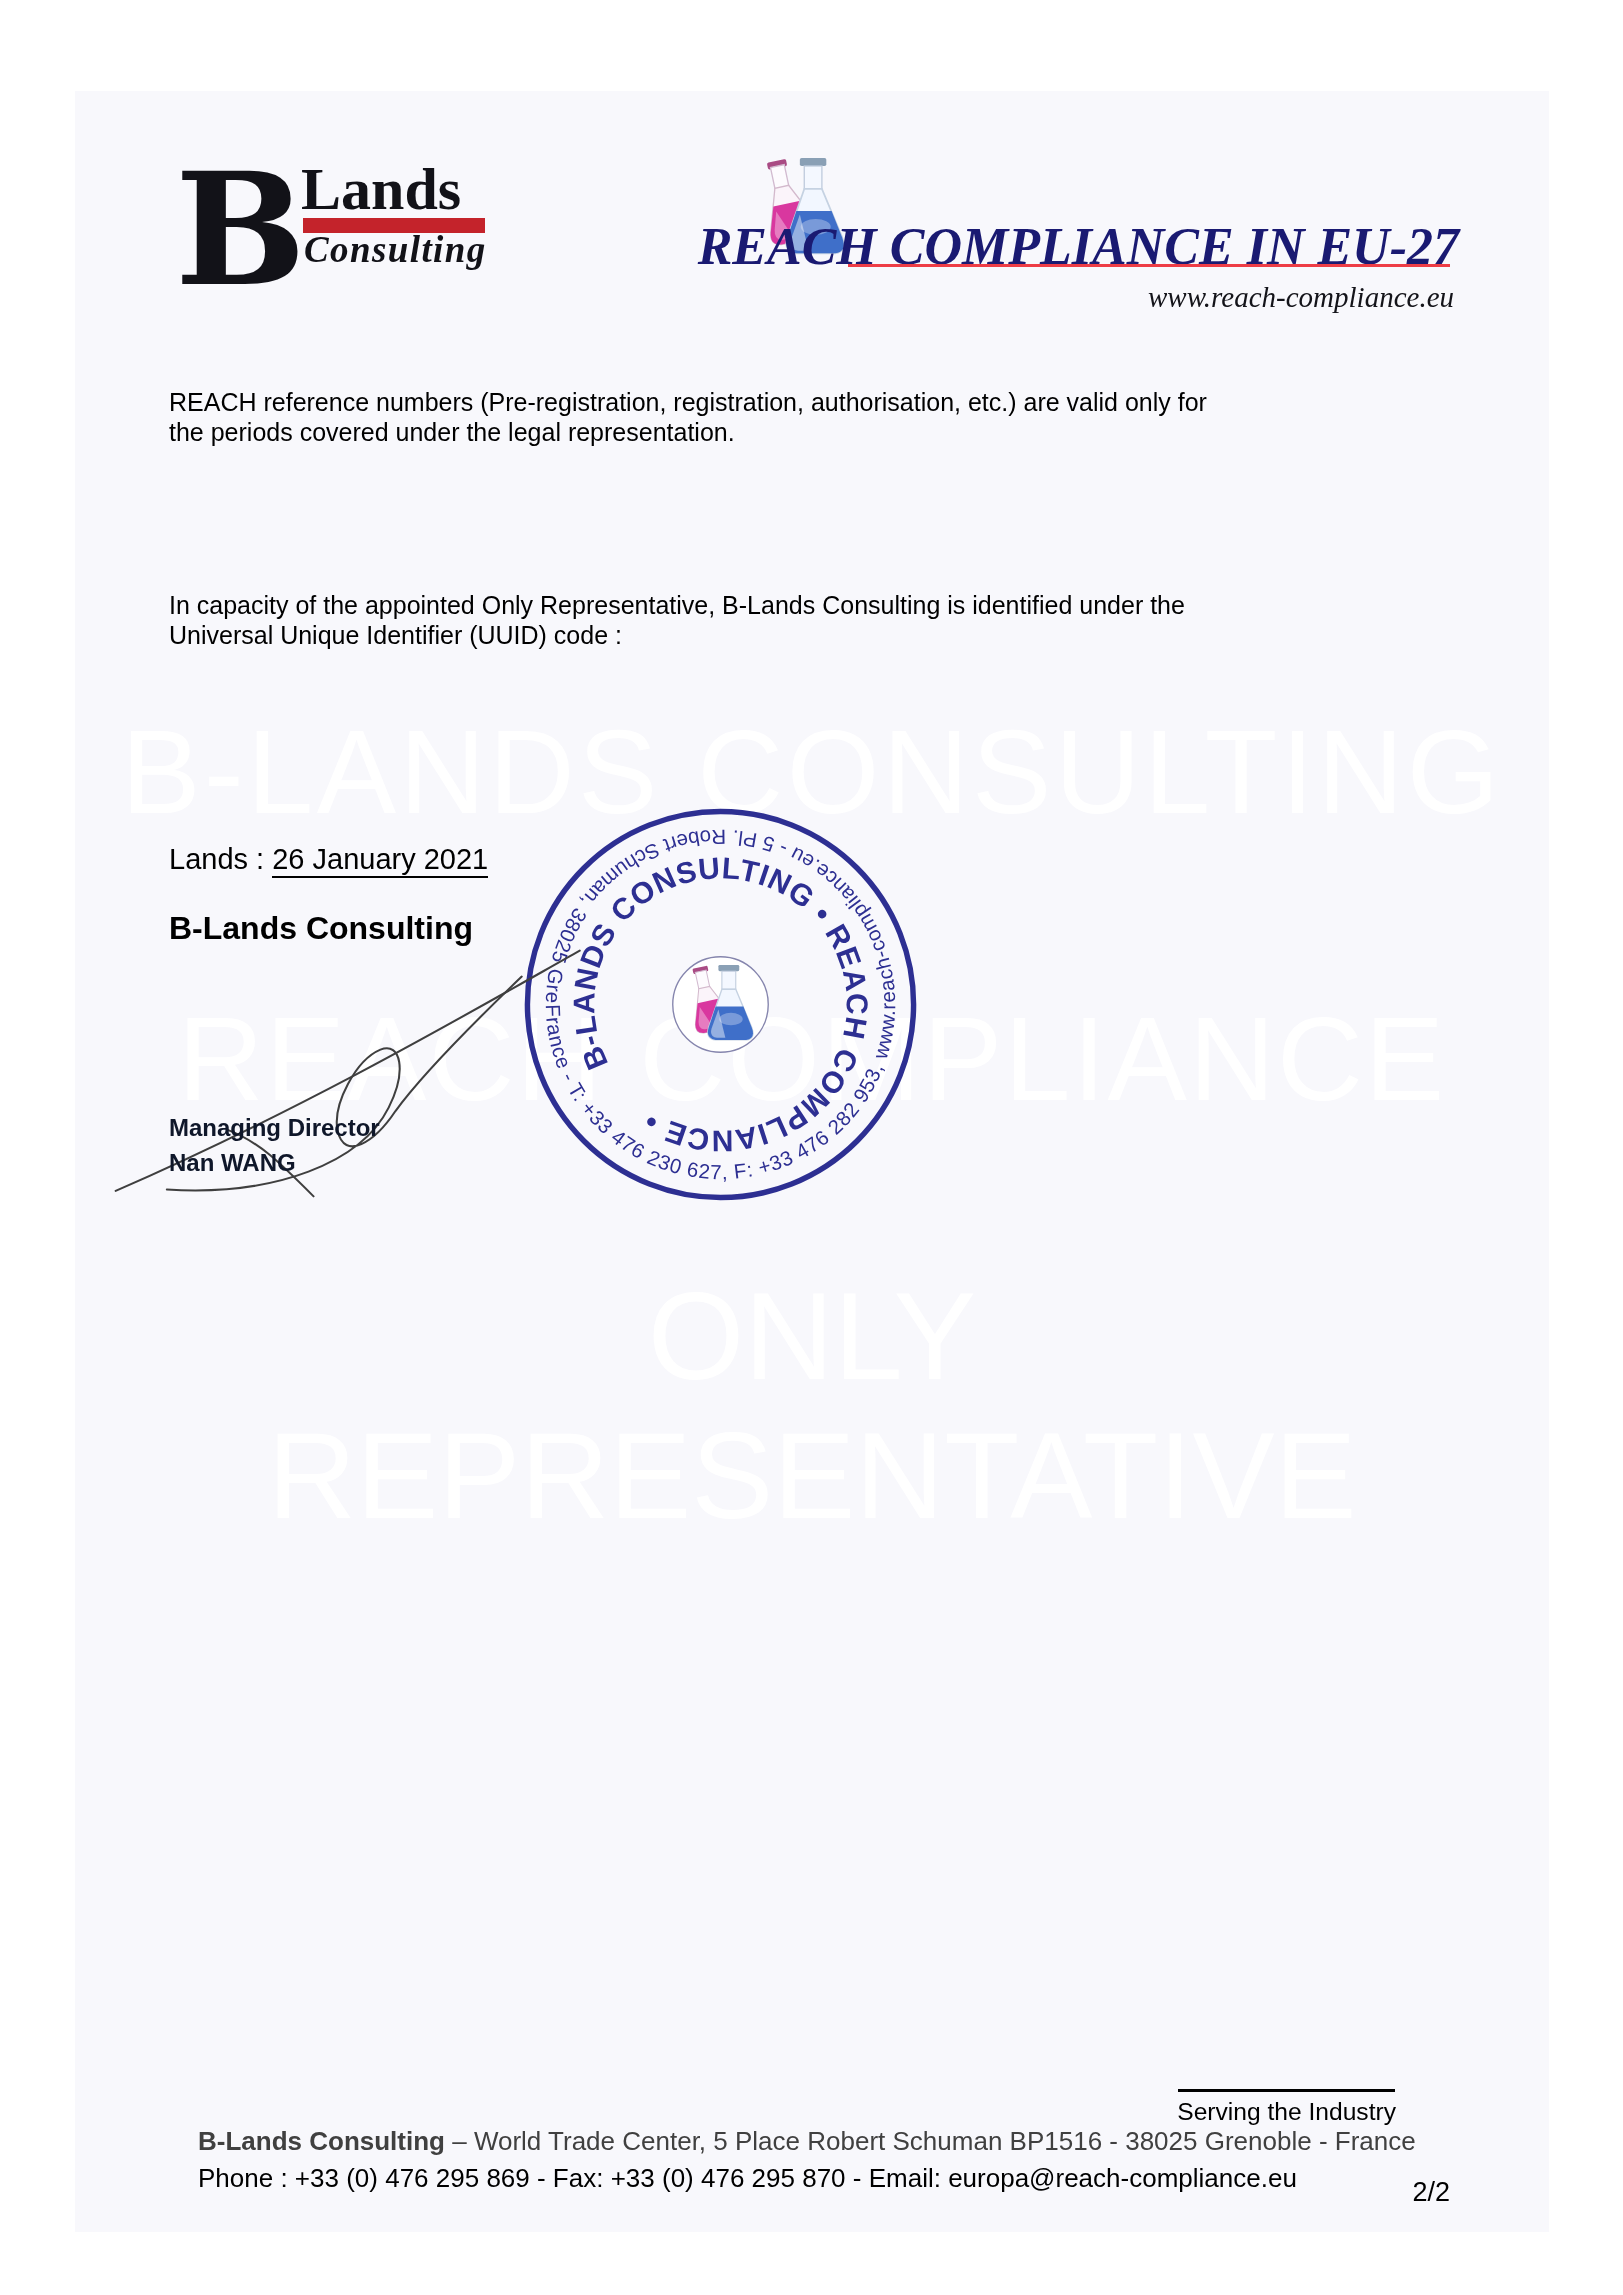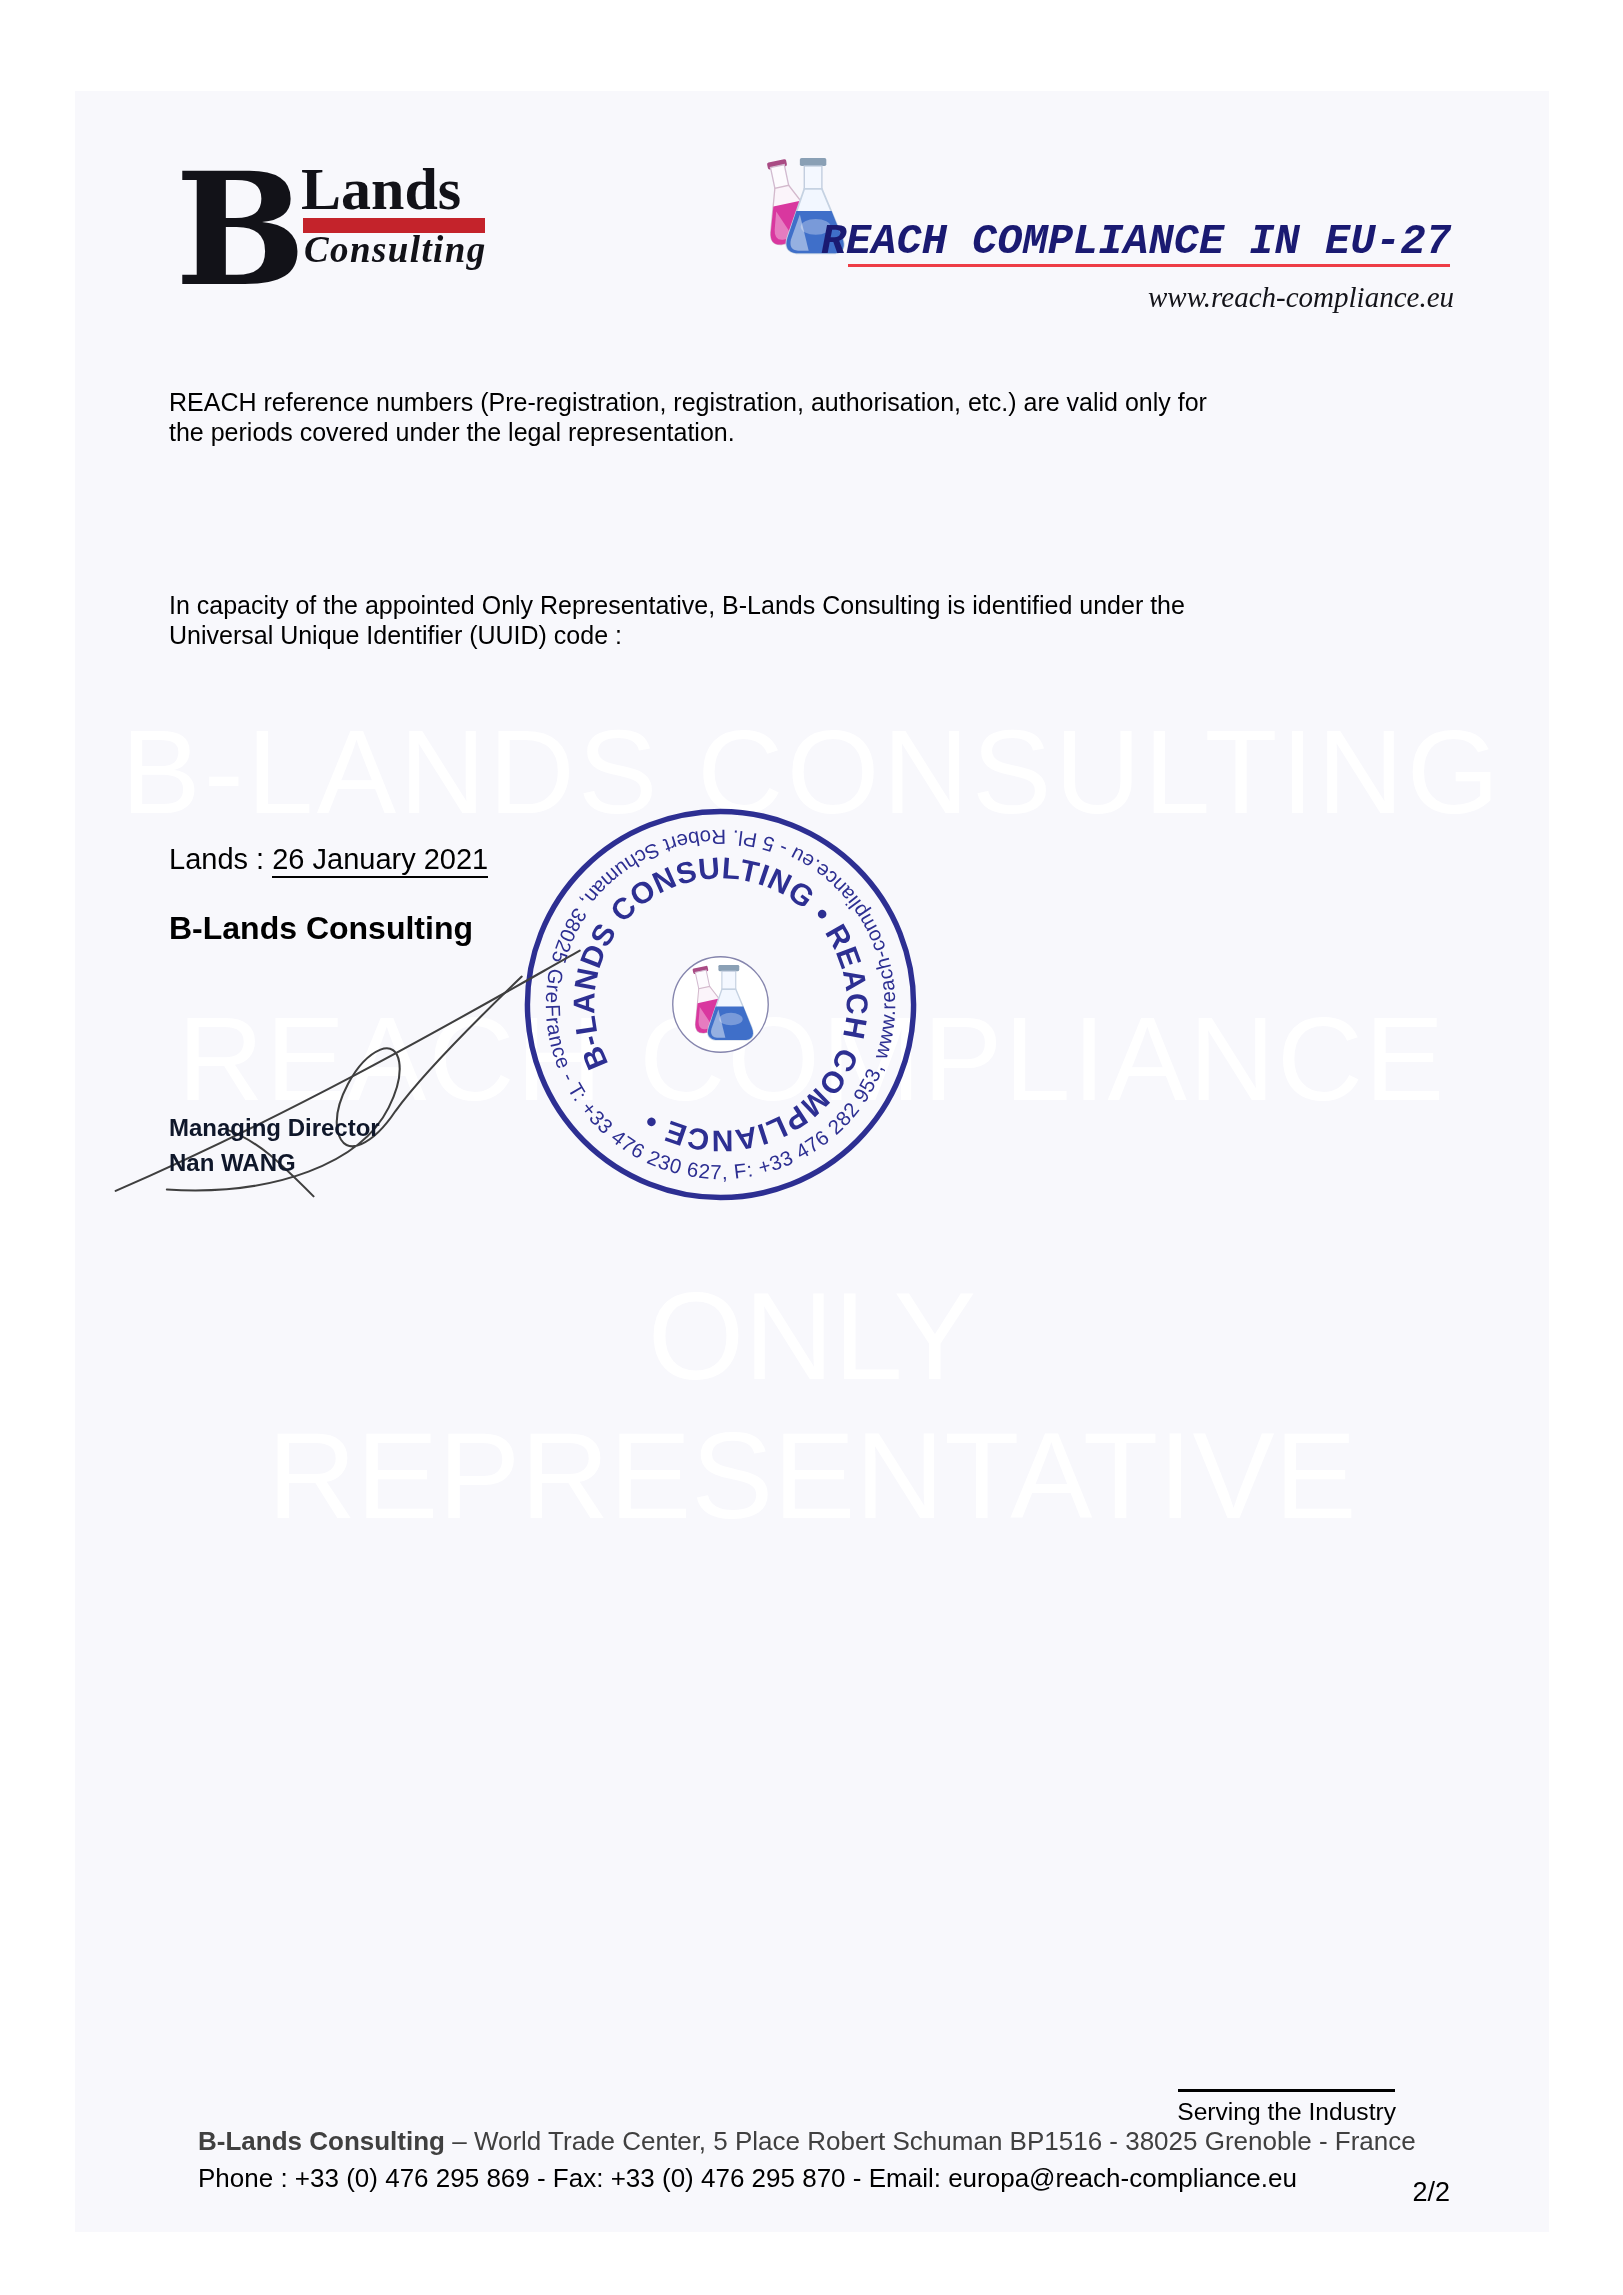--- a/index.html
+++ b/index.html
@@ -15,22 +15,22 @@
   
   .logo-b{left:100px;top:61px;font-family:"DejaVu Serif",serif;font-weight:900;
     font-size:155px;line-height:1;color:#121218;}
   .logo-lands{left:226px;top:68px;font-family:Liberation Serif, serif;
     font-weight:bold;font-size:60px;line-height:1;color:#121218;}
   .logo-rule{left:228px;top:127px;width:182px;height:15px;background:var(--logo-red,#c4232b);}
   .logo-consulting{left:229px;top:140px;font-family:"Liberation Serif",serif;
     font-style:italic;font-weight:bold;font-size:37px;line-height:1;letter-spacing:1.4px;color:#121218;}
   
   .hdr-flasks{left:679px;top:65px;width:97px;height:102px;}
-  .hdr-title{right:98px;top:130px;font-family:Liberation Mono, monospace;
-    font-style:italic;font-weight:bold;font-size:42px;line-height:1;
+  .hdr-title{right:90px;top:130px;font-family:Liberation Serif, serif;
+    font-style:italic;font-weight:bold;font-size:52px;line-height:1;
     color:var(--header-navy,#1a1a72);white-space:nowrap;}
   .hdr-rule{left:773px;top:173px;width:602px;height:3.4px;background:var(--rule-red,#ee3d46);}
   .hdr-www{right:95px;top:191px;font-family:"Liberation Serif",serif;font-style:italic;
     font-size:29px;line-height:1.1;color:#14141a;white-space:nowrap;}
   
   .para{left:94px;width:1309px;font-size:25px;line-height:30px;color:var(--ink,#000);
     white-space:pre-line;}
   .p1{top:296px;} .p2{top:396px;} .p3{top:499px;}
   .uuid{left:94px;top:569px;font-size:25px;line-height:30px;color:var(--ink,#000);
     border-bottom:2.7px solid #000;padding-bottom:3.4px;display:inline-block;white-space:nowrap;}

